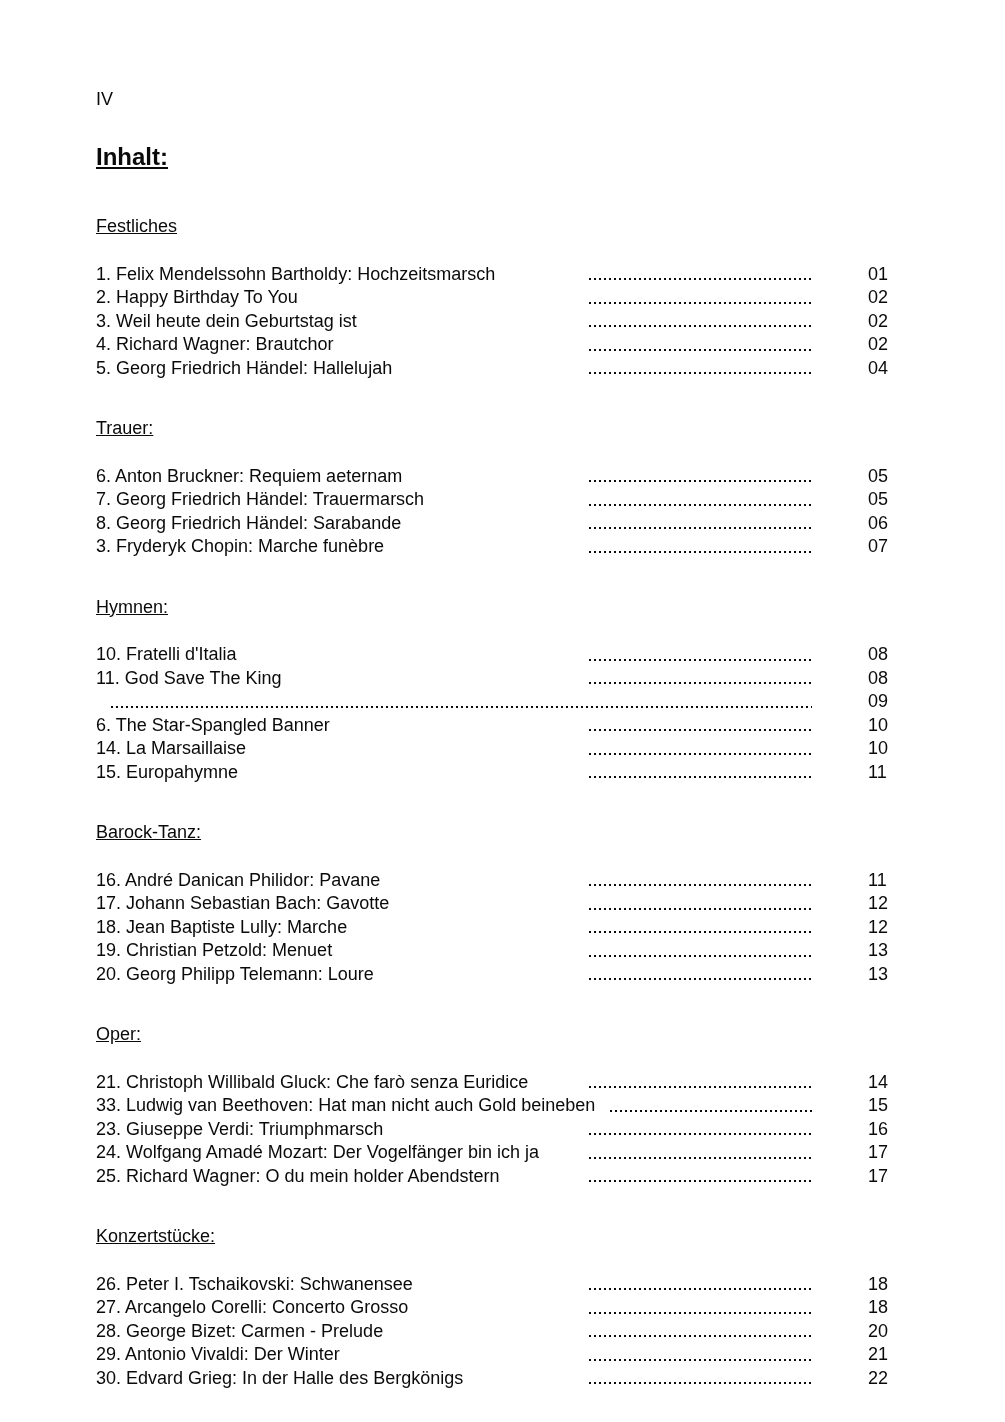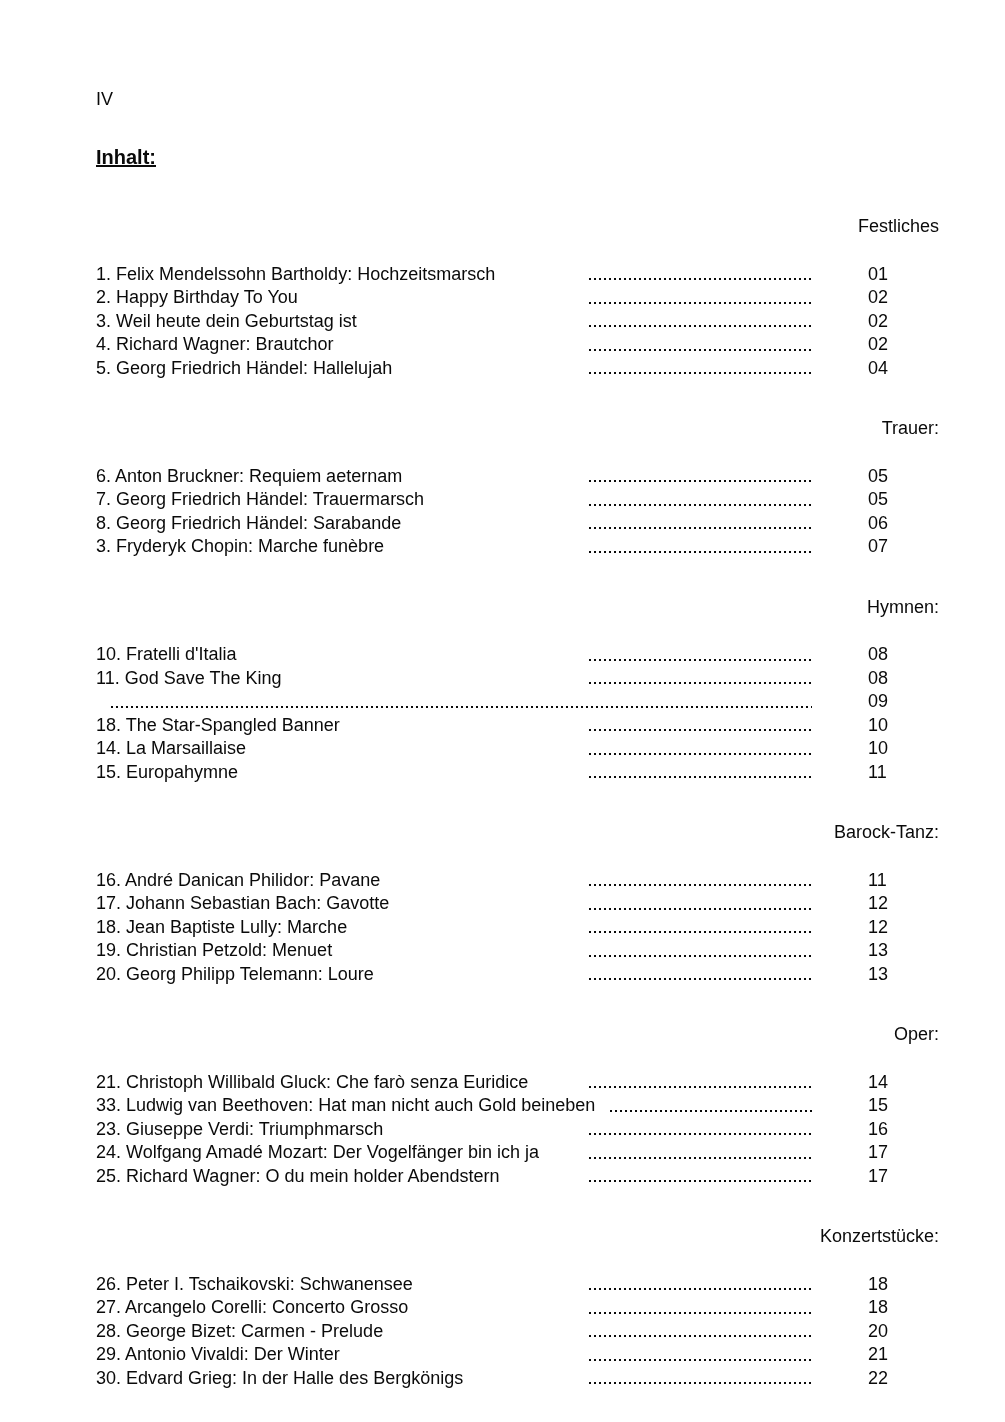--- a/index.html
+++ b/index.html
@@ -17,35 +17,35 @@
     font-family: "Liberation Sans", sans-serif;
     font-size: 18px;
     color: #0a0a0a;
     overflow: hidden;
   }
   .page-marker {
     line-height: 22px;
   }
   .doc-title {
     margin: 36px 0 16px 0;
-    font-size: 20px;
+    font-size: 24px;
     font-weight: 700;
     line-height: 22px;
     text-decoration: underline;
   }
   .toc {
     margin-top: 47px;
   }
   .toc-section + .toc-section {
     margin-top: 37px;
   }
   .section-heading {
     line-height: 23.5px;
     margin-bottom: 24px;
-    text-align: right;
+    text-decoration: underline;
   }
   .toc-row {
     display: flex;
     width: 800px;
     line-height: 23.5px;
     white-space: nowrap;
   }
   .entry-title {
     flex: 0 0 auto;
     min-width: 478px;
@@ -133,21 +133,21 @@
         <div class="toc-row">
           <span class="entry-title">11. God Save The King</span>
           <span class="dot-leader"></span>
           <span class="entry-page">08</span>
         </div>
         <div class="toc-row">
           <span class="dot-leader"></span>
           <span class="entry-page">09</span>
         </div>
         <div class="toc-row">
-          <span class="entry-title">18. The Star-Spangled Banner</span>
+          <span class="entry-title">6. The Star-Spangled Banner</span>
           <span class="dot-leader"></span>
           <span class="entry-page">10</span>
         </div>
         <div class="toc-row">
           <span class="entry-title">14. La Marsaillaise</span>
           <span class="dot-leader"></span>
           <span class="entry-page">10</span>
         </div>
         <div class="toc-row">
           <span class="entry-title">15. Europahymne</span>

